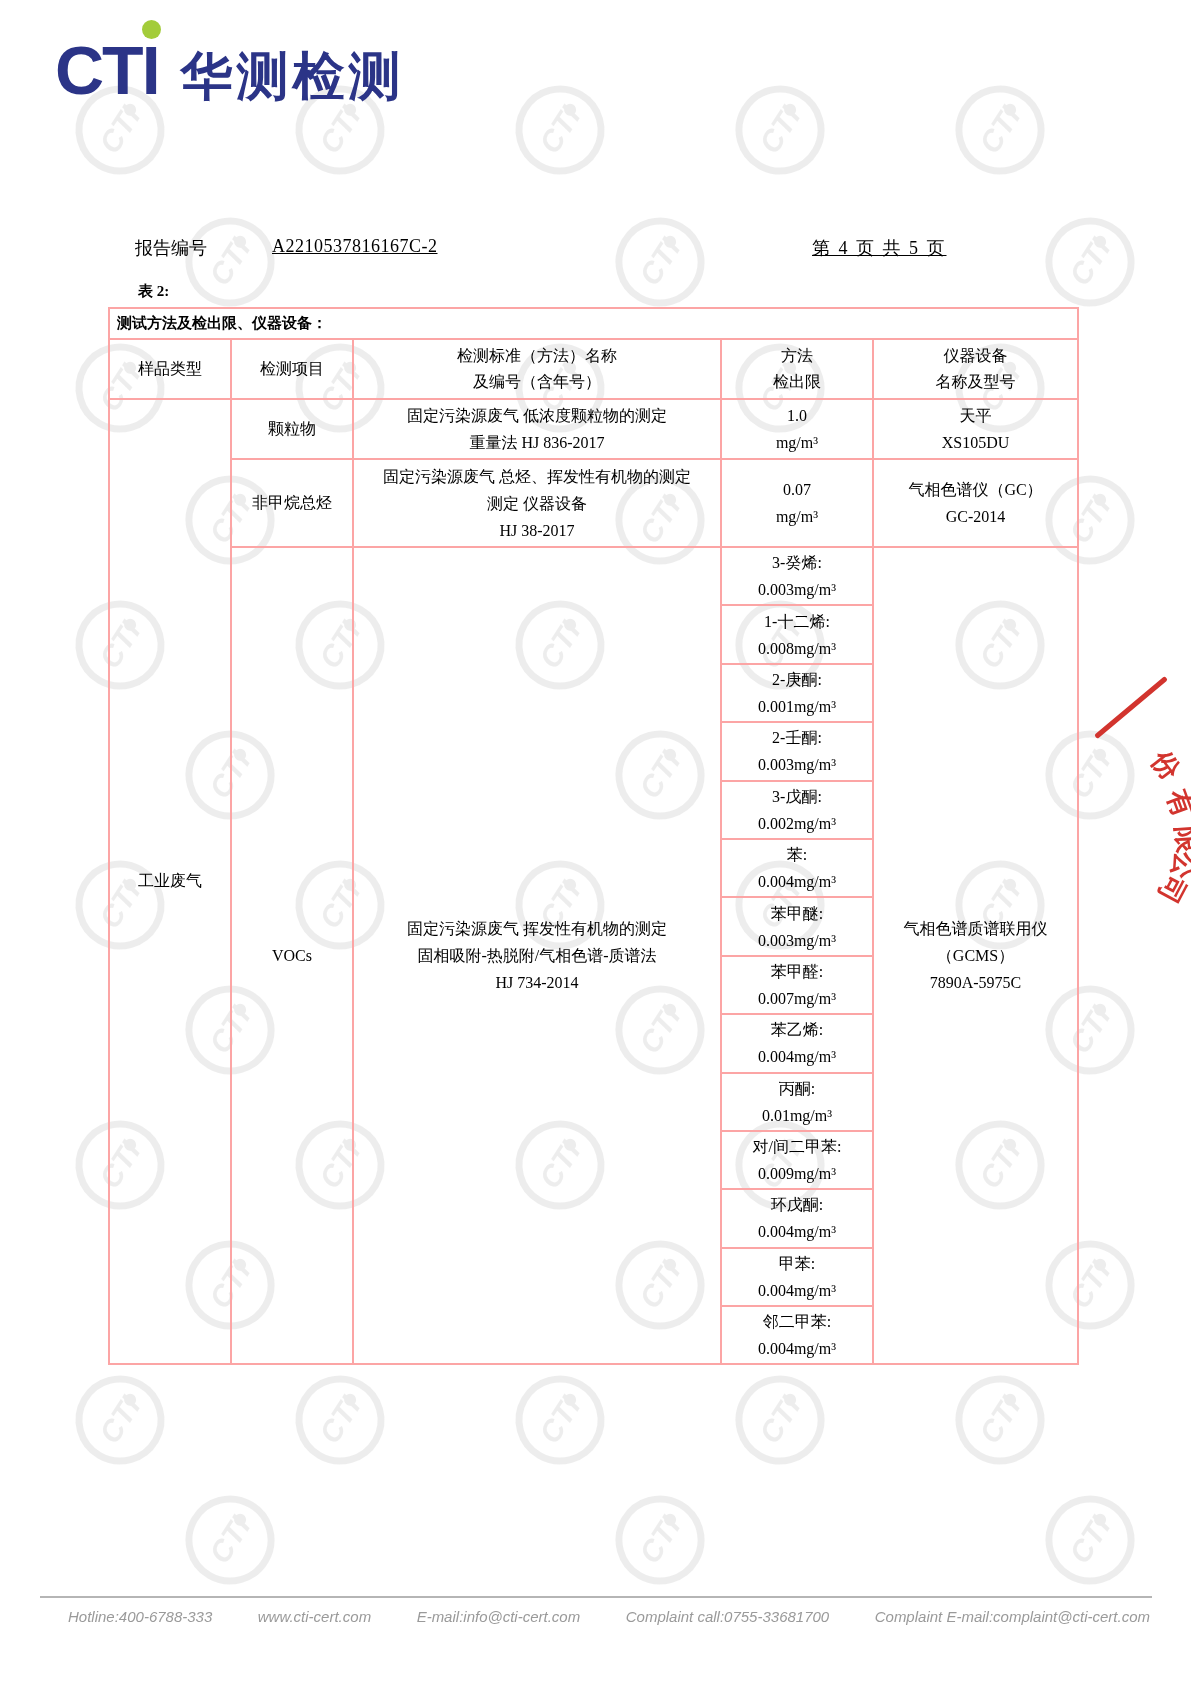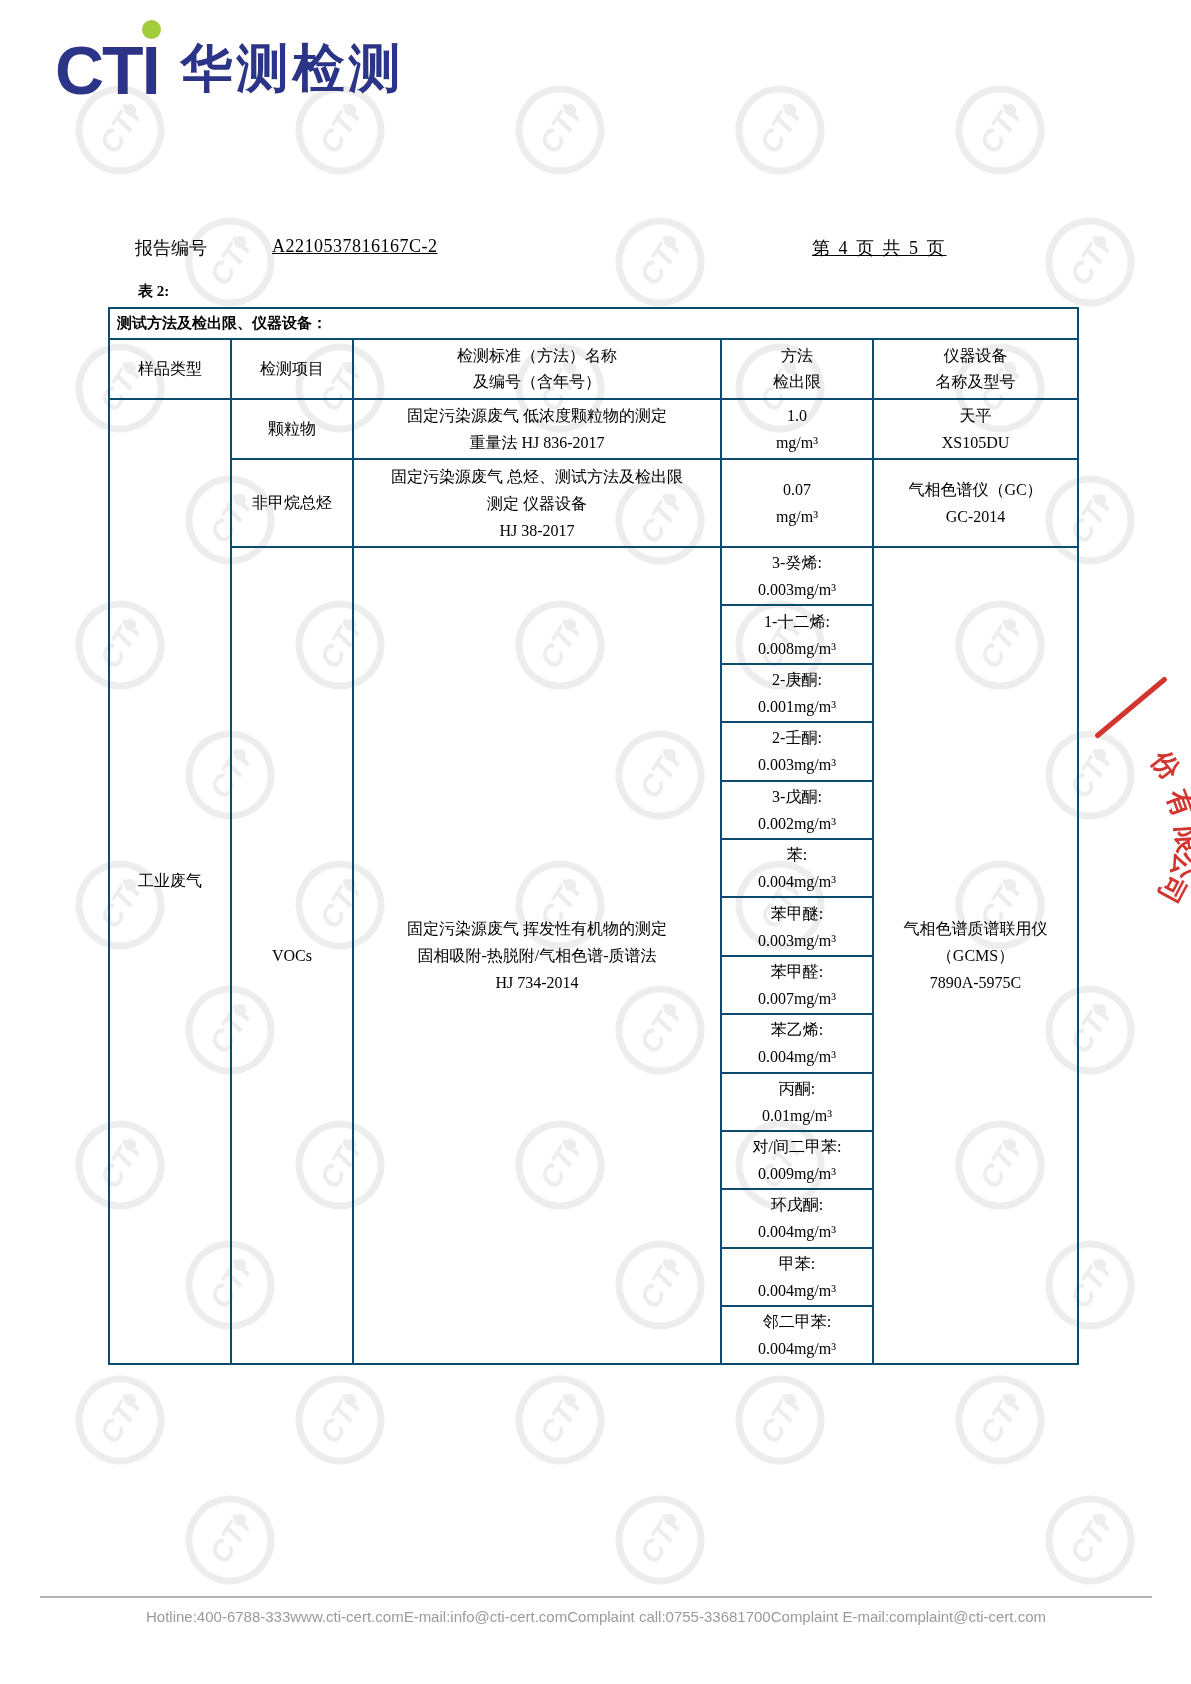--- a/index.html
+++ b/index.html
@@ -25,21 +25,21 @@
     letter-spacing:-2px;
     color:#2b3487;
   }
   .logo-dot{
     position:absolute;right:-2px;top:-16px;
     width:19px;height:19px;border-radius:50%;
     background:#a3cc3a;
   }
   .logo-cn{
     font-weight:bold;font-size:52px;line-height:1;
-    margin-left:22px;margin-bottom:10px;
+    margin-left:22px;margin-bottom:2px;
     letter-spacing:4px;
     color:#2b3487;
     font-family:"Liberation Sans","DejaVu Sans",sans-serif;
   }
   .doc-title{
     position:absolute;left:108px;top:142px;width:969px;
     text-align:center;font-size:40px;letter-spacing:14px;
     z-index:2;
   }
   .report-line{position:absolute;left:0;top:236px;width:1191px;height:24px;font-size:18px;z-index:2;}
@@ -47,42 +47,42 @@
   .report-number{position:absolute;left:272px;top:0;letter-spacing:0.5px;text-decoration:underline;}
   .report-page{position:absolute;left:812px;top:0;letter-spacing:2px;text-decoration:underline;}
   .table-label{position:absolute;left:138px;top:282px;font-size:15px;font-weight:bold;z-index:2;}
   
   .tbl-wrap{position:absolute;left:108px;top:307px;z-index:2;}
   table.main{
     border-collapse:collapse;table-layout:fixed;
     width:969px;font-size:16px;
   }
   table.main td{
-    border:2px solid #0c4a6e;
+    border:2px solid #fca5a5;
     text-align:center;vertical-align:middle;
     padding:0 4px;overflow:hidden;
   }
   tr.h-bar td{height:29px;text-align:left;font-weight:bold;font-size:15px;padding-left:7px;}
   tr.h-cols td{height:58px;}
   tr.r1 td{height:58px;}
   tr.r2 td{height:86px;}
   tr.rv td{height:56.4px;}
   .cl{line-height:27px;}          
   .cl2{line-height:26px;}         
   
   .stamp{position:absolute;inset:0;pointer-events:none;z-index:3;color:#d2342e;}
   .stamp-stroke{position:absolute;background:#d2342e;border-radius:2px;}
   .stamp-ch{position:absolute;font-weight:bold;font-size:27px;line-height:1;}
   
   .footer-rule{position:absolute;left:40px;top:1596px;width:1112px;height:2px;background:#b5b5b5;z-index:2;}
   .footer{
-    position:absolute;left:55px;top:1608px;width:1082px;
-    display:flex;justify-content:center;
+    position:absolute;left:68px;top:1608px;width:1082px;
+    display:flex;justify-content:space-between;
     font-family:"Liberation Sans","DejaVu Sans",sans-serif;
-    font-size:15px;color:#9a9a9a;z-index:2;
+    font-size:15px;color:#9a9a9a;z-index:2;font-style:italic;
   }
 </style>
 </head>
 <body>
 
 <div class="page">
 
   <div class="wm-layer" id="wm-layer">
       <div class="wm" style="left: 72px; top: 82px;"><svg width="96" height="96" viewBox="0 0 96 96">
           <circle cx="48" cy="48" r="41" fill="none" stroke="#e0e0e0" stroke-width="7"></circle>
@@ -386,21 +386,21 @@
           </td>
           <td>
             <div class="cl">天平</div>
             <div class="cl">XS105DU</div>
           </td>
         </tr>
 
         <tr class="r2">
           <td>非甲烷总烃</td>
           <td>
-            <div class="cl">固定污染源废气 总烃、测试方法及检出限</div>
+            <div class="cl">固定污染源废气 总烃、挥发性有机物的测定</div>
             <div class="cl">测定 仪器设备</div>
             <div class="cl">HJ 38-2017</div>
           </td>
           <td>
             <div class="cl">0.07</div>
             <div class="cl">mg/m³</div>
           </td>
           <td>
             <div class="cl">气相色谱仪（GC）</div>
             <div class="cl">GC-2014</div>

